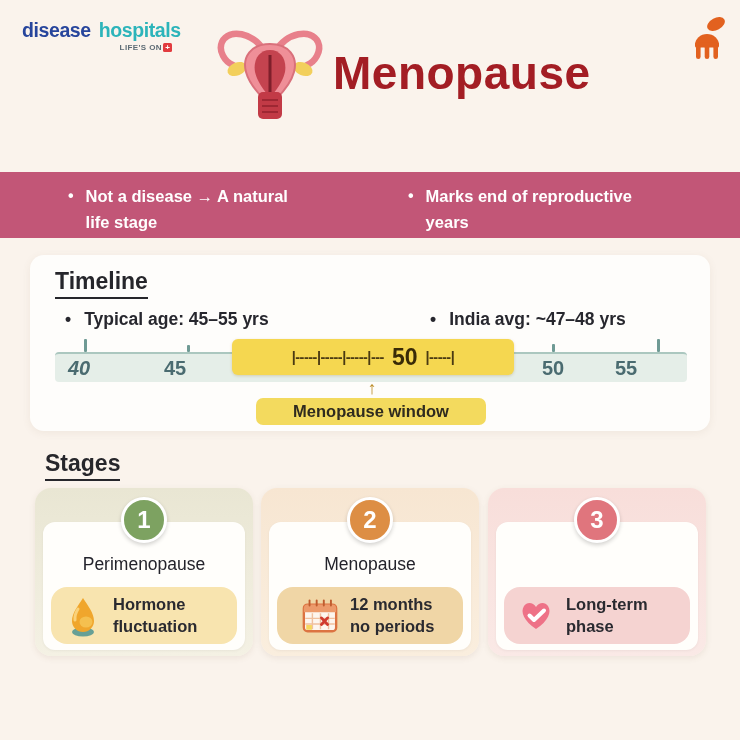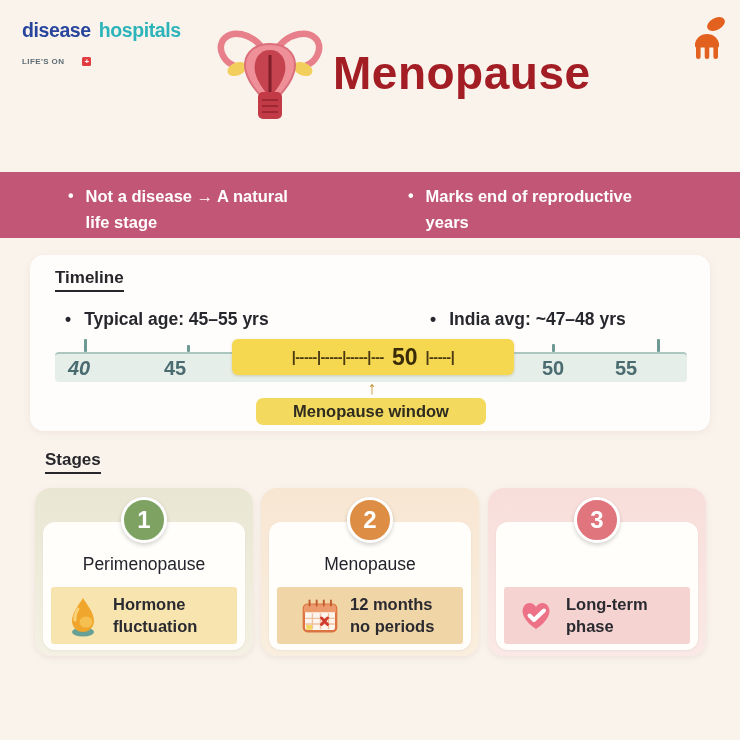--- a/index.html
+++ b/index.html
@@ -5,42 +5,42 @@
   * { margin:0; padding:0; box-sizing:border-box; }
   html,body { width:740px; }
   body { font-family:"Liberation Sans", sans-serif; }
   .page { position:relative; width:740px; height:740px; background:#faf3ec; overflow:hidden; }
 
   
   .logo { position:absolute; left:22px; top:19px; width:150px; }
   .logo-line { font-size:19.5px; font-weight:bold; letter-spacing:-0.4px; white-space:nowrap; }
   .logo-part1 { color:#27459c; }
   .logo-part2 { color:#2cb4ba;padding-left:8px; }
-  .logo-tag { display:flex; align-items:center; gap:18px; margin-top:15px; }
+  .logo-tag { display:flex; justify-content:flex-end; align-items:center; gap:1px; margin-top:1px; }
   .logo-tagline { font-size:8px; font-weight:bold; color:#5d6b74; letter-spacing:0.4px; }
   .logo-plus { width:9px; height:9px; background:#e23b3f; color:#fff; font-size:8px; font-weight:bold;
                display:flex; align-items:center; justify-content:center; border-radius:1.5px; line-height:1; }
 
   .uterus { position:absolute; left:215px; top:24px; width:110px; height:96px; }
   .page-title { position:absolute; left:333px; top:46px; font-size:46px; font-weight:bold;
                 color:#a31d24; letter-spacing:0.5px; }
   .brand-mark { position:absolute; left:687px; top:15px; width:44px; height:56px; }
 
   
   .banner { position:absolute; left:0; top:172px; width:740px; height:66px; background:#c25677; }
   .banner .bullet { position:absolute; top:12px; display:flex; gap:12px; color:#fff;
                     font-size:16.5px; font-weight:bold; line-height:1.55; white-space:pre-line; }
   .banner .bullet::before { content:"•"; font-size:16px; }
   .banner .b1 { left:68px; width:270px; }
   .banner .b2 { left:408px; width:280px; }
 
   
   .tcard { position:absolute; left:30px; top:255px; width:680px; height:176px; background:#fefdfb;
            border-radius:14px; box-shadow:0 2px 8px rgba(120,90,60,0.08); }
-  .section-heading { font-size:17px; font-weight:bold; color:#26262b; display:inline-block;
+  .section-heading { font-size:23px; font-weight:bold; color:#26262b; display:inline-block;
                      border-bottom:2.5px solid #26262b; padding-bottom:2px; }
   .tcard .section-heading { position:absolute; left:25px; top:13px; }
   .tbullet { position:absolute; top:54px; display:flex; gap:13px; font-size:17.5px; font-weight:bold;
              color:#27272e; white-space:nowrap; }
   .tbullet::before { content:"•"; color:#27272e; }
   .tb1 { left:35px; } .tb2 { left:400px; }
 
   .strip { position:absolute; left:25px; top:97px; width:632px; height:30px; background:#e5eee8;
            border-radius:4px; border-top:2px solid #abc7bf; }
   .tick { position:absolute; width:2.5px; background:#6f9a94; border-radius:1px; }
@@ -72,21 +72,21 @@
   .card.c3 { left:488px; background:linear-gradient(180deg,#f8deda,#fae9e6); }
   .card-white { position:absolute; left:8px; right:8px; top:34px; bottom:6px; background:#fffefb;
                 border-radius:12px; box-shadow:0 1px 3px rgba(0,0,0,0.05); }
   .num-circle { position:absolute; left:86px; top:9px; width:46px; height:46px; border-radius:50%;
                 border:3px solid #fff; display:flex; align-items:center; justify-content:center;
                 color:#fff; font-size:24px; font-weight:bold; z-index:2;
                 box-shadow:0 2px 4px rgba(0,0,0,0.18); }
   .c1 .num-circle { background:#7da261; } .c2 .num-circle { background:#dd8e44; } .c3 .num-circle { background:#e0757d; }
   .stage-name { position:absolute; left:0; right:0; top:66px; text-align:center; font-size:17.5px;
                 font-weight:normal; color:#23232b; z-index:2; }
-  .stage-panel { position:absolute; left:16px; right:16px; top:99px; height:57px; border-radius:3px;
+  .stage-panel { position:absolute; left:16px; right:16px; top:99px; height:57px; border-radius:16px;
                  display:flex; align-items:center; gap:11px; padding-left:13px; z-index:2; }
   .c1 .stage-panel { background:#f8e4af; } .c2 .stage-panel { background:#f0d6a6;padding-left:24px; } .c3 .stage-panel { background:#f5d3d1; }
   .stage-detail { font-size:16.5px; font-weight:bold; color:#2a2a30; line-height:1.3; white-space:pre-line; }
   .stage-icon { width:38px; height:42px; flex:0 0 auto; }
 </style>
 </head>
 <body>
 
 <div class="page">
 

